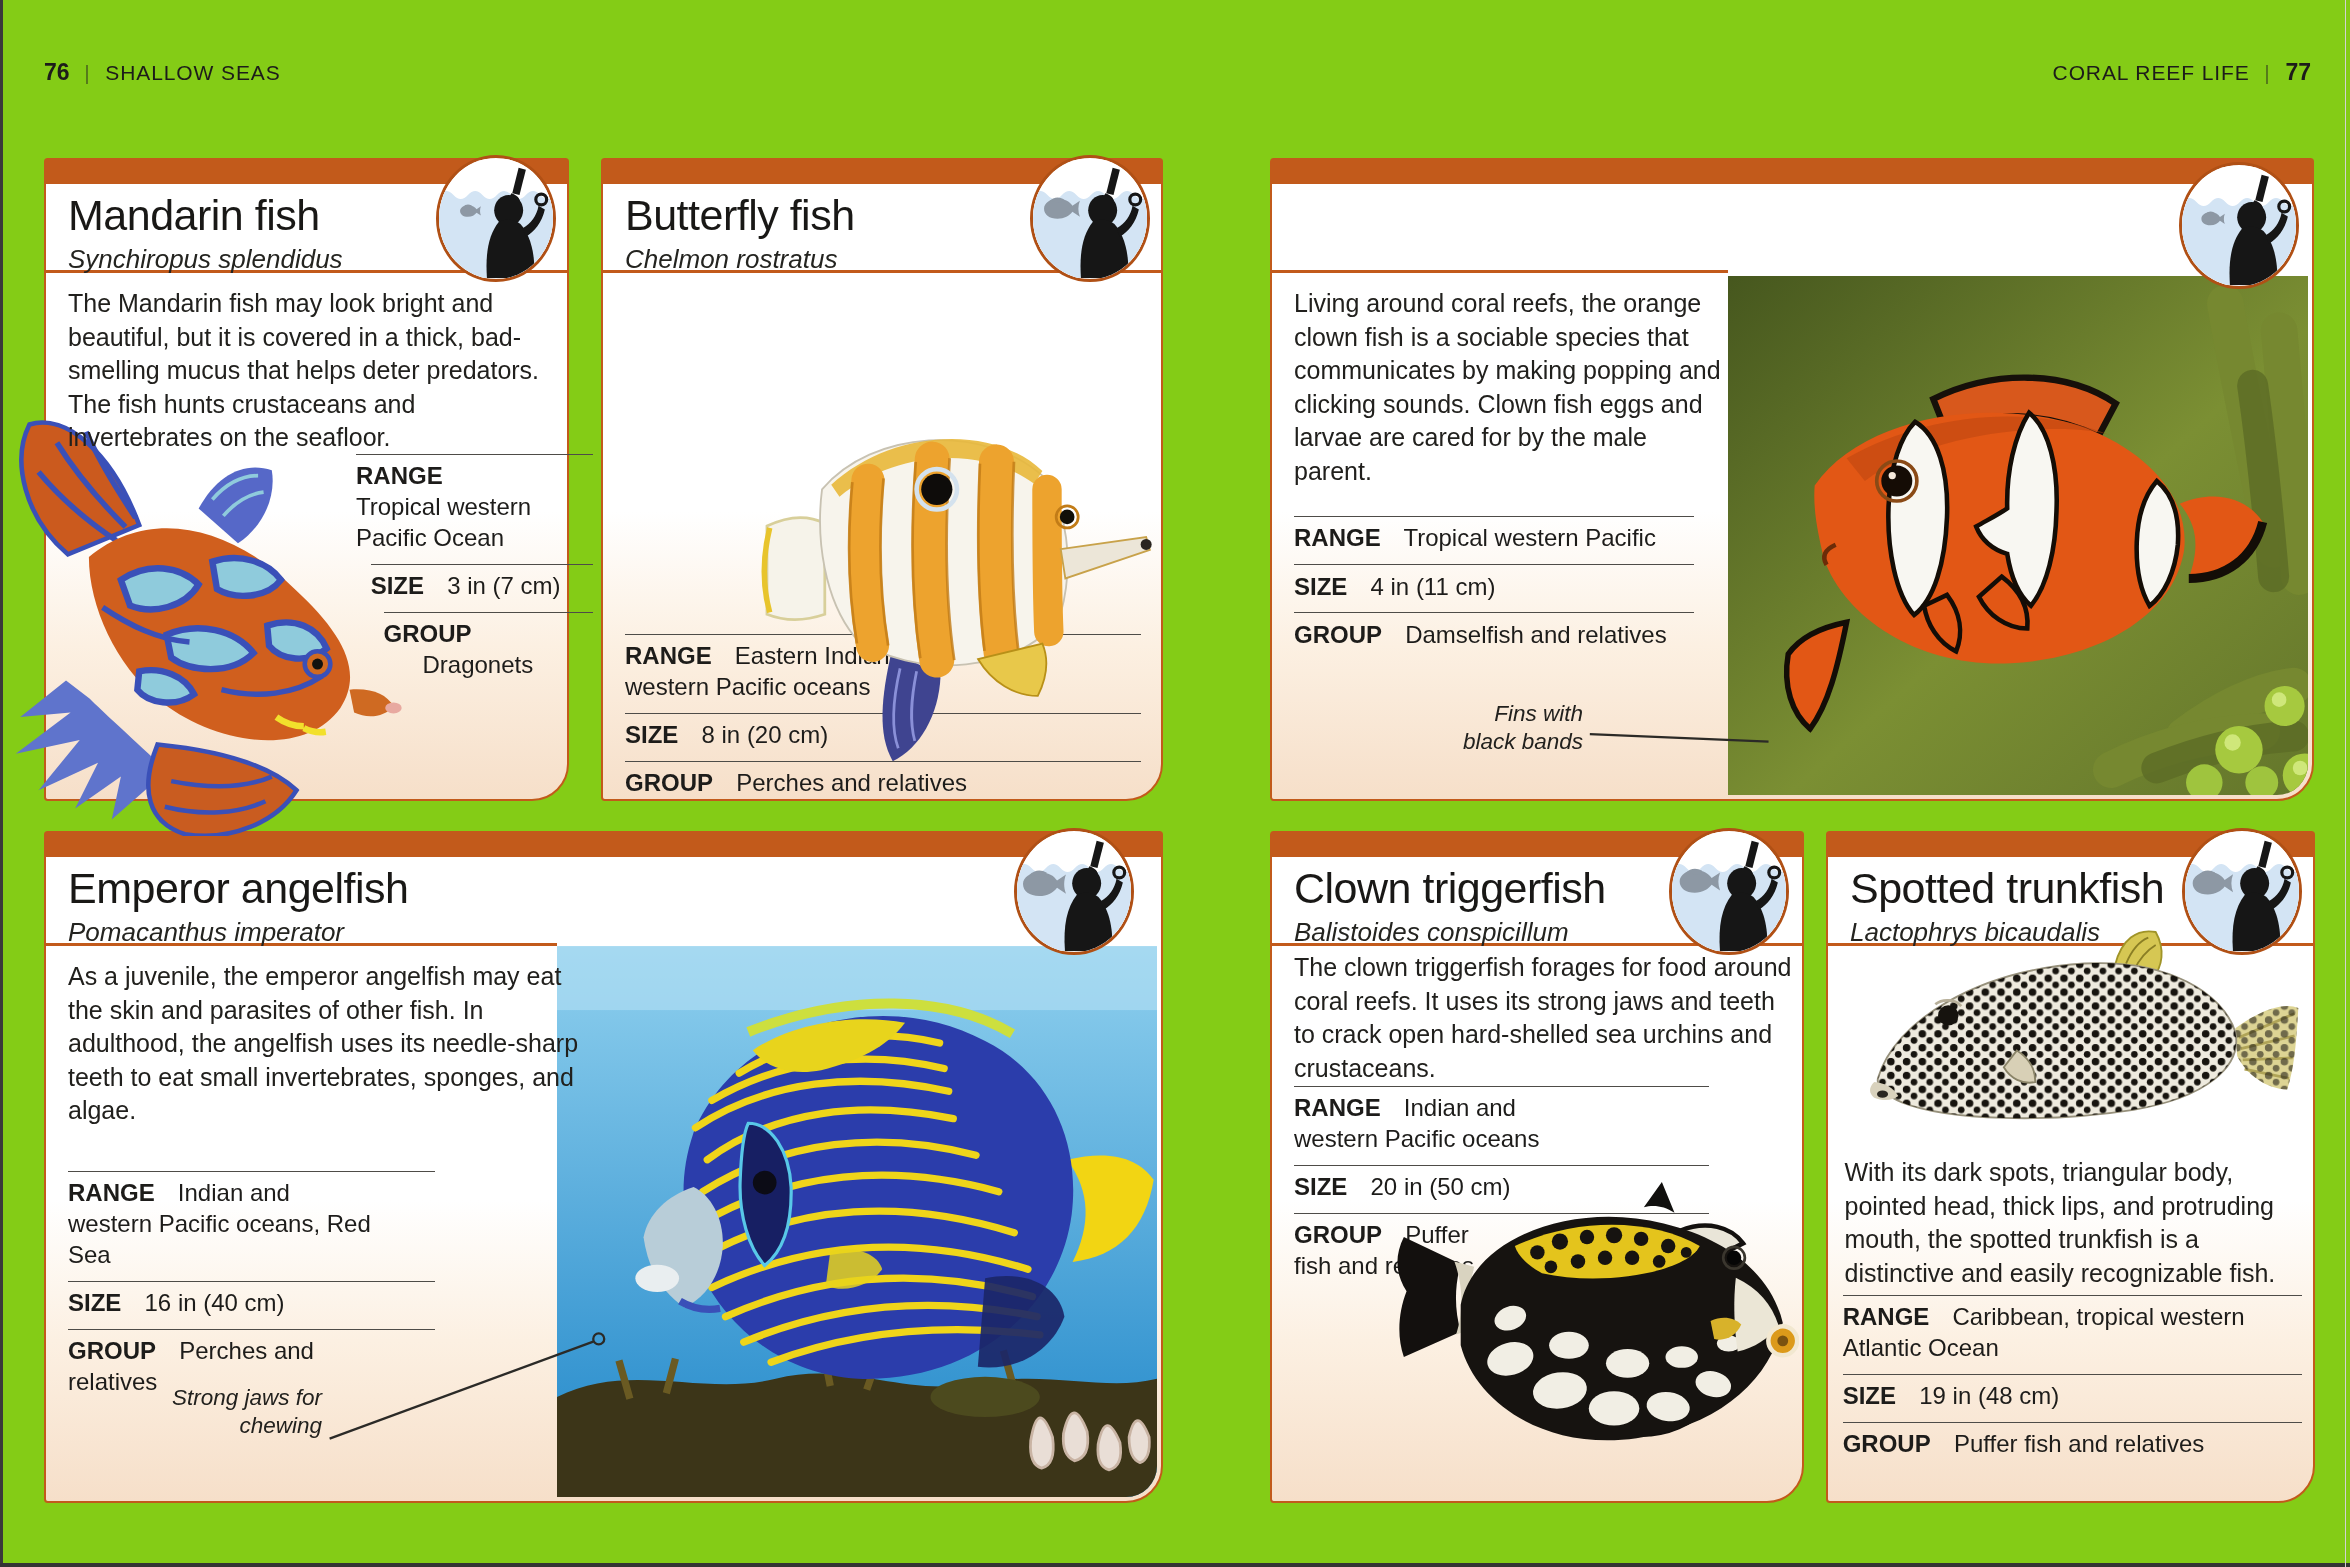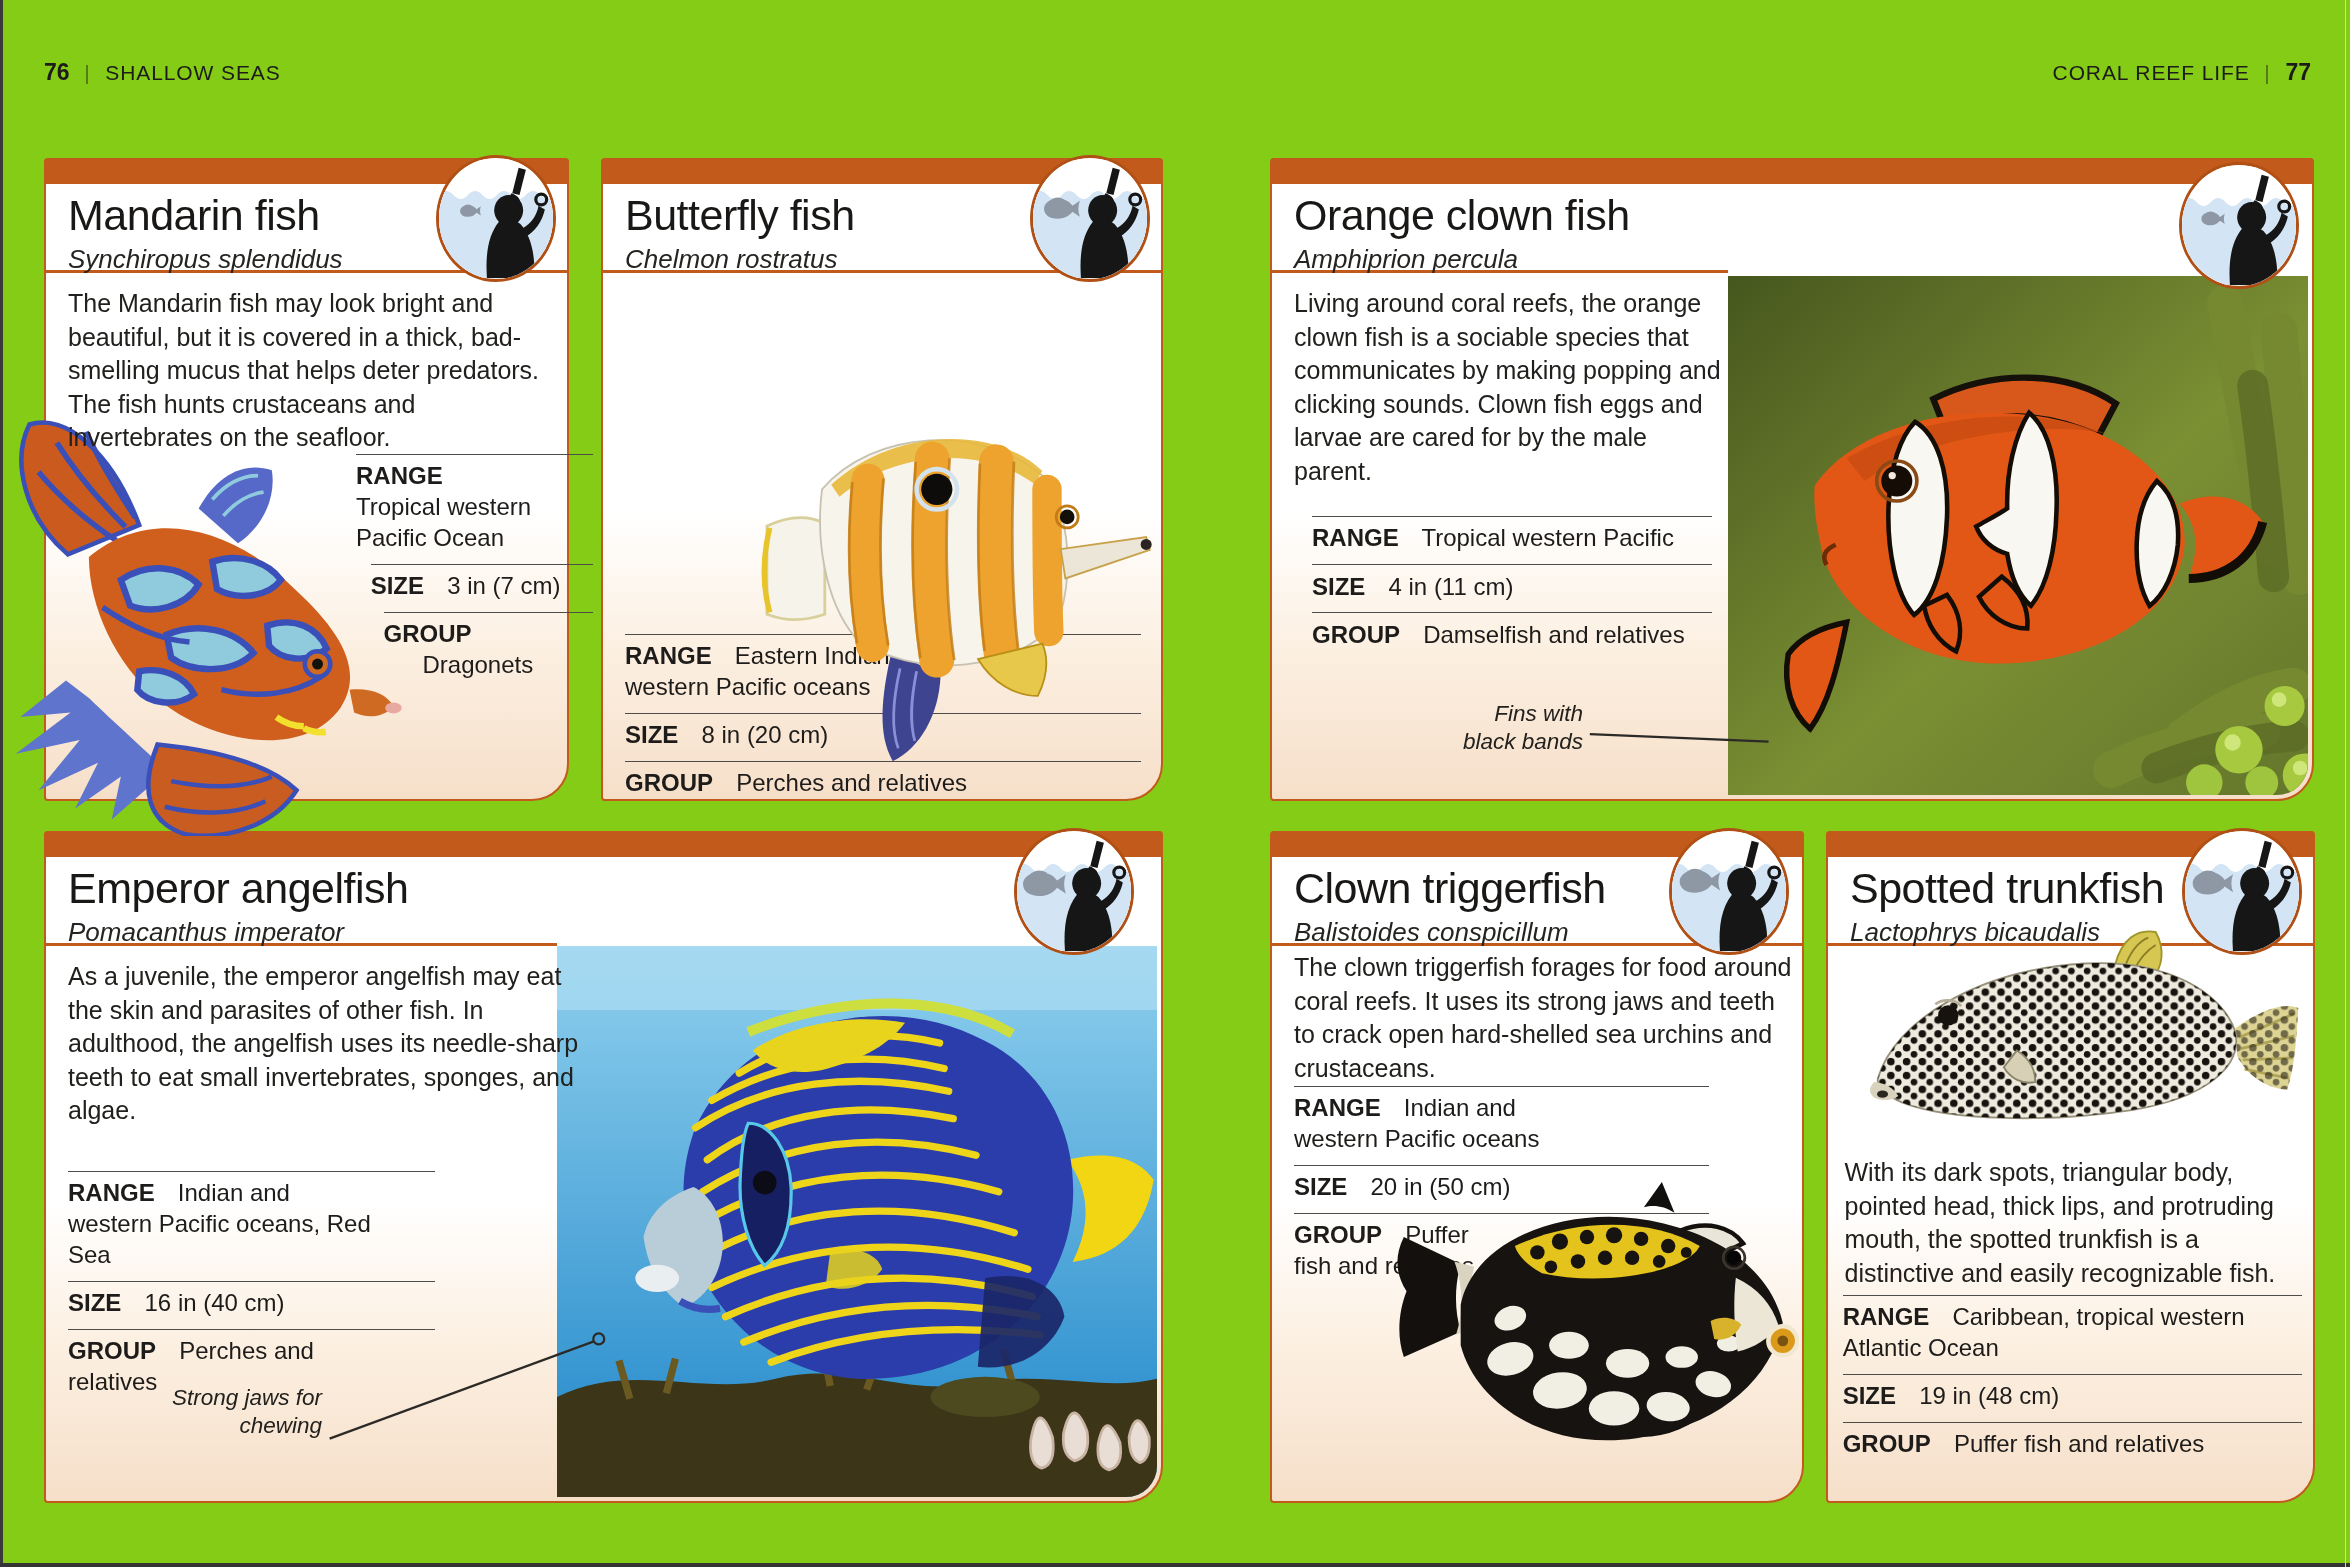--- a/index.html
+++ b/index.html
@@ -207,24 +207,20 @@
         <circle cx="210" cy="120" r="17" fill="#0e0c0a"></circle>
         <circle cx="210" cy="120" r="22" fill="none" stroke="#d4e2ee" stroke-width="5"></circle>
         <circle cx="352" cy="150" r="8" fill="#121009"></circle>
         <circle cx="352" cy="150" r="12" fill="none" stroke="#c27c17" stroke-width="3"></circle>
       </svg>
     </div>
   </section>
 
   <section class="card" style="left:1270px;top:158px;width:1044px;height:643px;">
     <div class="topbar"></div>
-    <div class="card-head">
-      <h2 class="title">Orange clown fish</h2>
-      <p class="species">Amphiprion percula</p>
-    </div>
     <div class="head-rule" style="left:0;width:456px;"></div>
     <div class="badge" style="right:13px;top:1.8px;">
       <svg viewBox="0 0 126 132">
         <use href="#wave-bg"></use>
           <use href="#fish-sil" width="80" height="48" transform="translate(20,50) scale(0.36)"></use>
           <use href="#snorkeler"></use>
       </svg>
     </div>
     <div class="photo" style="left:456px;top:116px;right:3.7px;bottom:3.7px;border-bottom-right-radius:31px;overflow:hidden;">
       <svg viewBox="0 0 636 570" preserveAspectRatio="none">
@@ -264,21 +260,21 @@
           <circle cx="585" cy="556" r="18" fill="#9fc43e"></circle>
           <circle cx="553" cy="512" r="9" fill="#cfe77a"></circle>
             <circle cx="604" cy="465" r="8" fill="#cfe77a"></circle>
           <circle cx="627" cy="540" r="8" fill="#cfe77a"></circle>
         </g>
       </svg>
     </div>
     <p class="desc" style="left:22px;top:127px;width:432px;">
       <span>Living around coral reefs, the orange clown fish is a sociable species that communicates by making popping and clicking sounds. Clown fish eggs and larvae are cared for by the male parent.</span>
     </p>
-    <div class="stats" style="left:40px;top:356px;width:400px;">
+    <div class="stats" style="left:22px;top:356px;width:400px;">
       <div class="srow">
         <span class="lbl">RANGE</span>
         <span class="v">Tropical western Pacific</span>
       </div>
       <div class="srow">
         <span class="lbl">SIZE</span>
         <span class="v">4 in (11 cm)</span>
       </div>
       <div class="srow">
         <span class="lbl">GROUP</span>

